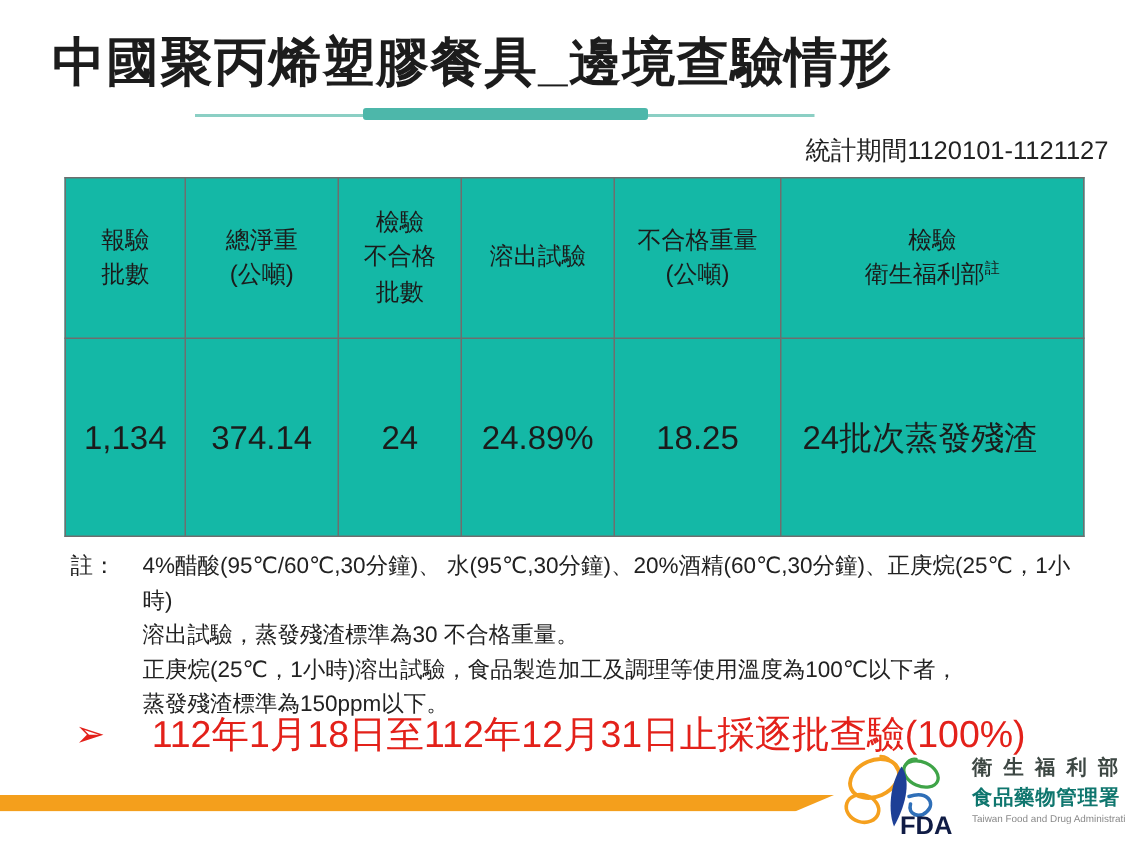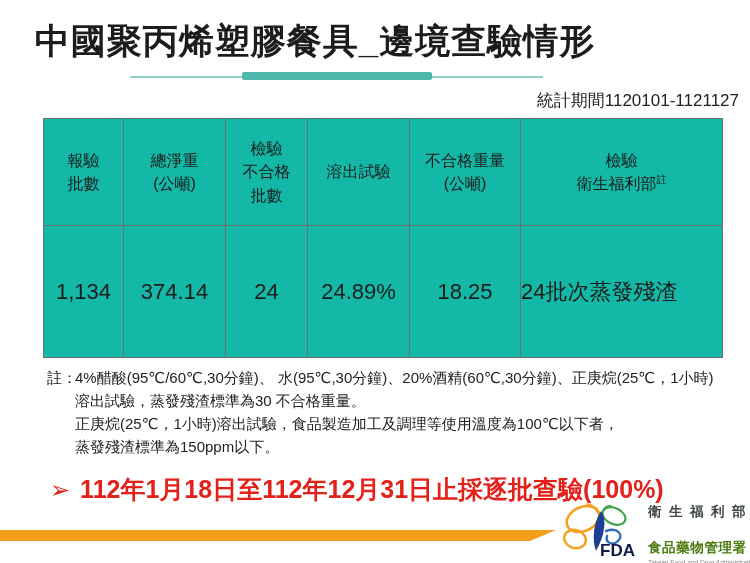--- a/index.html
+++ b/index.html
@@ -29,50 +29,50 @@
   table.stats {
     position:absolute; left:43px; top:118px; width:680px; height:239px;
     border-collapse:collapse; table-layout:fixed; background:#14b8a6;
   }
   table.stats th, table.stats td {
     border:1px solid #6e6e6e; text-align:center; vertical-align:middle;
     font-weight:400; color:#1b1b1b;
   }
   table.stats th { font-size:16px; line-height:1.45; height:107px; }
   table.stats td { font-size:22px; height:132px; }
-  table.stats td.left { text-align:left; }
+  table.stats td.left { text-align:left; padding-left:14px; }
   table.stats sup { font-size:10px; vertical-align:super; }
   .notes {
     position:absolute; left:47px; top:366px; width:670px;
     font-size:15px; line-height:23px; color:#222222;
   }
   .notes .note-label { position:absolute; left:0; top:0; }
-  .notes .note-body { margin-left:28px; }
+  .notes .note-body { margin-left:48px; }
   .highlight-line {
     position:absolute; left:50px; top:473px; width:690px;
     display:flex; align-items:center;
     color:#e3211a;
   }
   .highlight-line .bullet { font-size:24px; margin-right:10px; line-height:1; }
-  .highlight-line .hl-text { font-size:25px; font-weight:700; letter-spacing:0; white-space:nowrap; }
+  .highlight-line .hl-text { font-size:25px; font-weight:400; letter-spacing:0; white-space:nowrap;margin-left:21px; }
   .footer-bar {
     position:absolute; left:0; top:530px; width:556px; height:11px;
     background:#f49f1c;
     clip-path:polygon(0 0, 100% 0, calc(100% - 26px) 100%, 0 100%);
   }
   .logo-wrap { position:absolute; left:560px; top:501px; width:185px; height:58px; }
   .logo-svg { position:absolute; left:0; top:0; }
   .org-block { position:absolute; left:88px; top:2px; width:99px; }
   .org-line1 {
     font-size:13.5px; font-weight:700; color:#3d4743;
     letter-spacing:7.5px; white-space:nowrap;
   }
   .org-line2 {
-    font-size:13.5px; font-weight:700; color:#4d7c0f;
-    letter-spacing:0.6px; margin-top:18px; white-space:nowrap;
+    font-size:13.5px; font-weight:700; color:#0f766e;
+    letter-spacing:0.6px; margin-top:2px; white-space:nowrap;
   }
   .org-line3 {
     font-size:6.6px; color:#8a8a8a; margin-top:2px; white-space:nowrap;
   }
 </style>
 </head>
 <body>
 
 <div class="slide">
 

